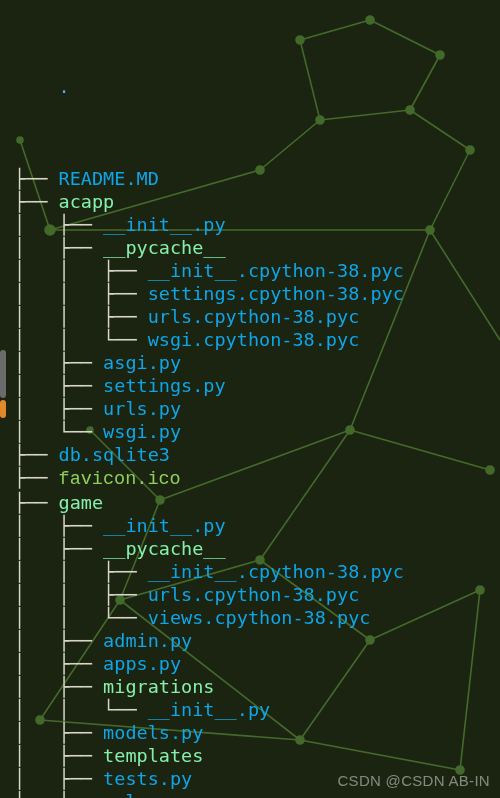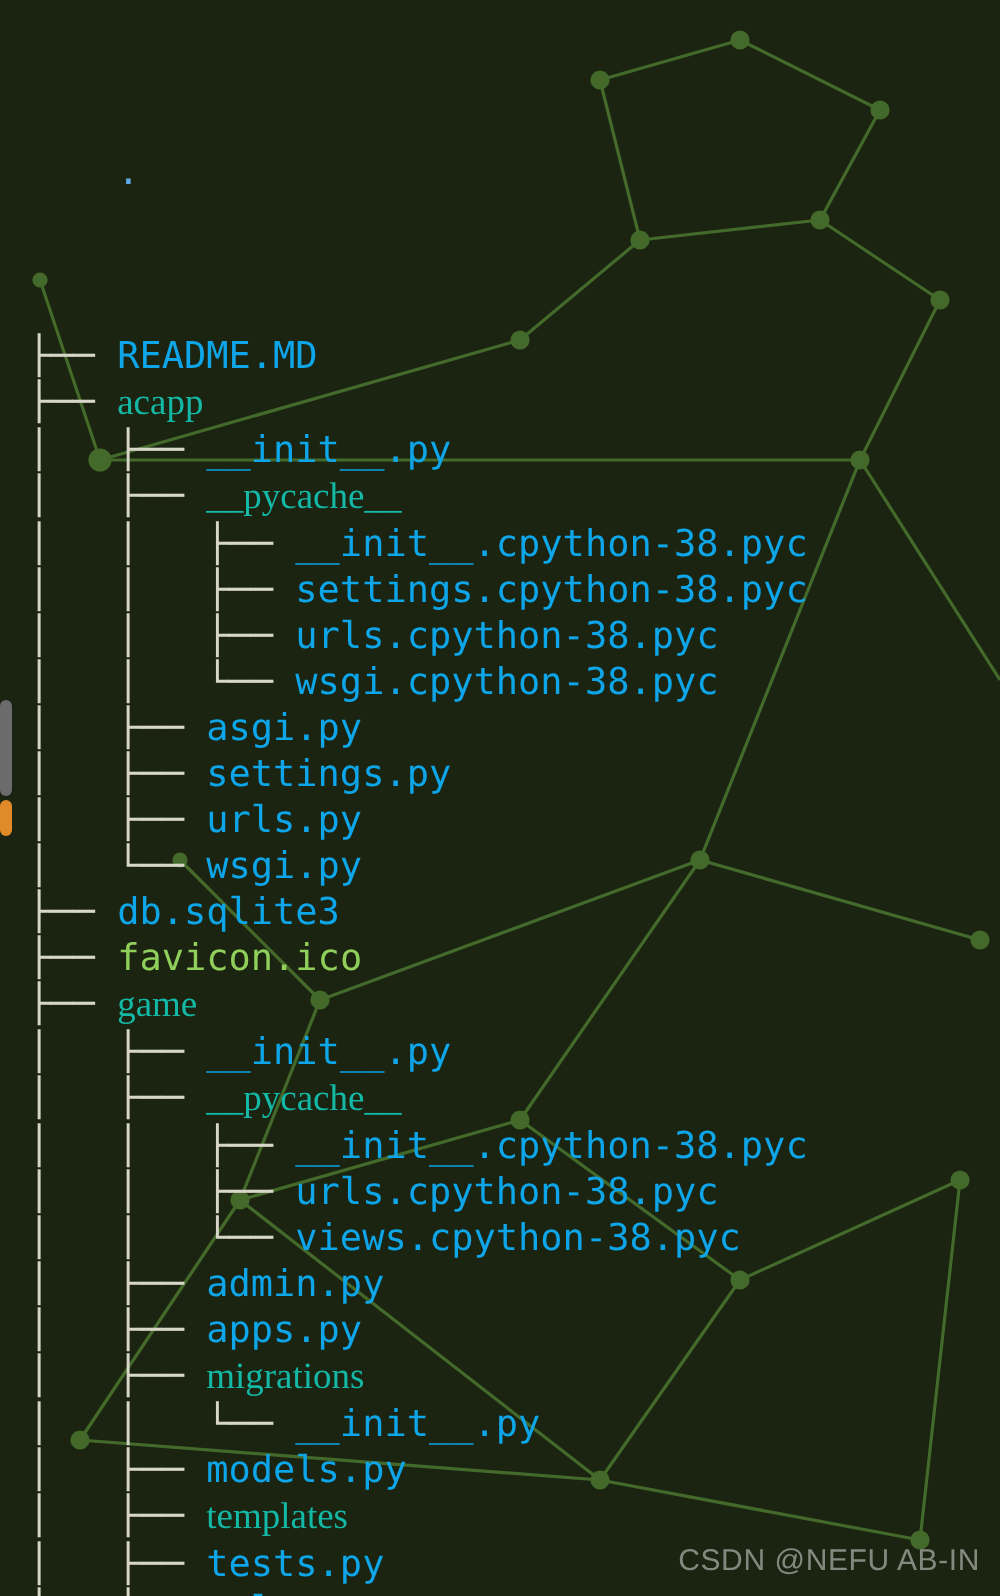--- a/index.html
+++ b/index.html
@@ -35,22 +35,22 @@
   }
   .tree {
     position: relative;
     z-index: 2;
     padding: 6px 0 0 14px;
     white-space: pre;
   }
   .line { display: block; }
   .branch { color: #d8d6c8; }
   .file   { color: #0ea5e9; }
-  .dir    { color: #14b8a6; font-family: Liberation Serif, serif; }
-  .exec   { color: #8fcf5a; }
+  .dir    { color: #86efac; }
+  .exec   { color: #8fcf5a; font-family: Liberation Mono, monospace; }
   .dot    { color: #5fa8e8; }
   .watermark {
     position: absolute;
     right: 10px;
     bottom: 6px;
     font-family: sans-serif;
     font-size: 15px;
     color: rgba(220,220,220,0.55);
     z-index: 3;
     letter-spacing: 0.3px;
@@ -121,13 +121,13 @@
   <div class="scroll-thumb-orange"></div>
 </div>
 
 <div class="tree">
   <span class="line">
     <span class="dot">.</span>
   </span>
   <div id="tree-lines"><span class="line"><span class="branch">├── </span><span class="file">README.MD</span></span><span class="line"><span class="branch">├── </span><span class="dir">acapp</span></span><span class="line"><span class="branch">│   ├── </span><span class="file">__init__.py</span></span><span class="line"><span class="branch">│   ├── </span><span class="dir">__pycache__</span></span><span class="line"><span class="branch">│   │   ├── </span><span class="file">__init__.cpython-38.pyc</span></span><span class="line"><span class="branch">│   │   ├── </span><span class="file">settings.cpython-38.pyc</span></span><span class="line"><span class="branch">│   │   ├── </span><span class="file">urls.cpython-38.pyc</span></span><span class="line"><span class="branch">│   │   └── </span><span class="file">wsgi.cpython-38.pyc</span></span><span class="line"><span class="branch">│   ├── </span><span class="file">asgi.py</span></span><span class="line"><span class="branch">│   ├── </span><span class="file">settings.py</span></span><span class="line"><span class="branch">│   ├── </span><span class="file">urls.py</span></span><span class="line"><span class="branch">│   └── </span><span class="file">wsgi.py</span></span><span class="line"><span class="branch">├── </span><span class="file">db.sqlite3</span></span><span class="line"><span class="branch">├── </span><span class="exec">favicon.ico</span></span><span class="line"><span class="branch">├── </span><span class="dir">game</span></span><span class="line"><span class="branch">│   ├── </span><span class="file">__init__.py</span></span><span class="line"><span class="branch">│   ├── </span><span class="dir">__pycache__</span></span><span class="line"><span class="branch">│   │   ├── </span><span class="file">__init__.cpython-38.pyc</span></span><span class="line"><span class="branch">│   │   ├── </span><span class="file">urls.cpython-38.pyc</span></span><span class="line"><span class="branch">│   │   └── </span><span class="file">views.cpython-38.pyc</span></span><span class="line"><span class="branch">│   ├── </span><span class="file">admin.py</span></span><span class="line"><span class="branch">│   ├── </span><span class="file">apps.py</span></span><span class="line"><span class="branch">│   ├── </span><span class="dir">migrations</span></span><span class="line"><span class="branch">│   │   └── </span><span class="file">__init__.py</span></span><span class="line"><span class="branch">│   ├── </span><span class="file">models.py</span></span><span class="line"><span class="branch">│   ├── </span><span class="dir">templates</span></span><span class="line"><span class="branch">│   ├── </span><span class="file">tests.py</span></span><span class="line"><span class="branch">│   ├── </span><span class="file">urls.py</span></span></div>
 </div>
 
-<div class="watermark">CSDN @NEFU AB-IN</div>
+<div class="watermark">CSDN @CSDN AB-IN</div>
 
 </body></html>

